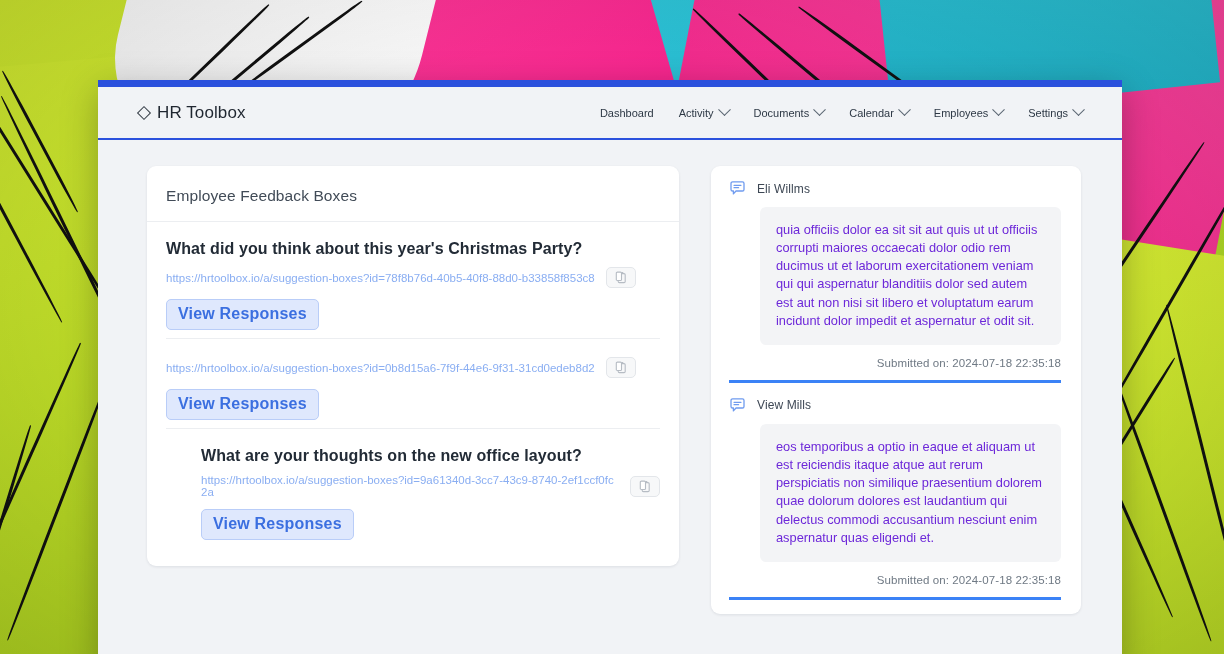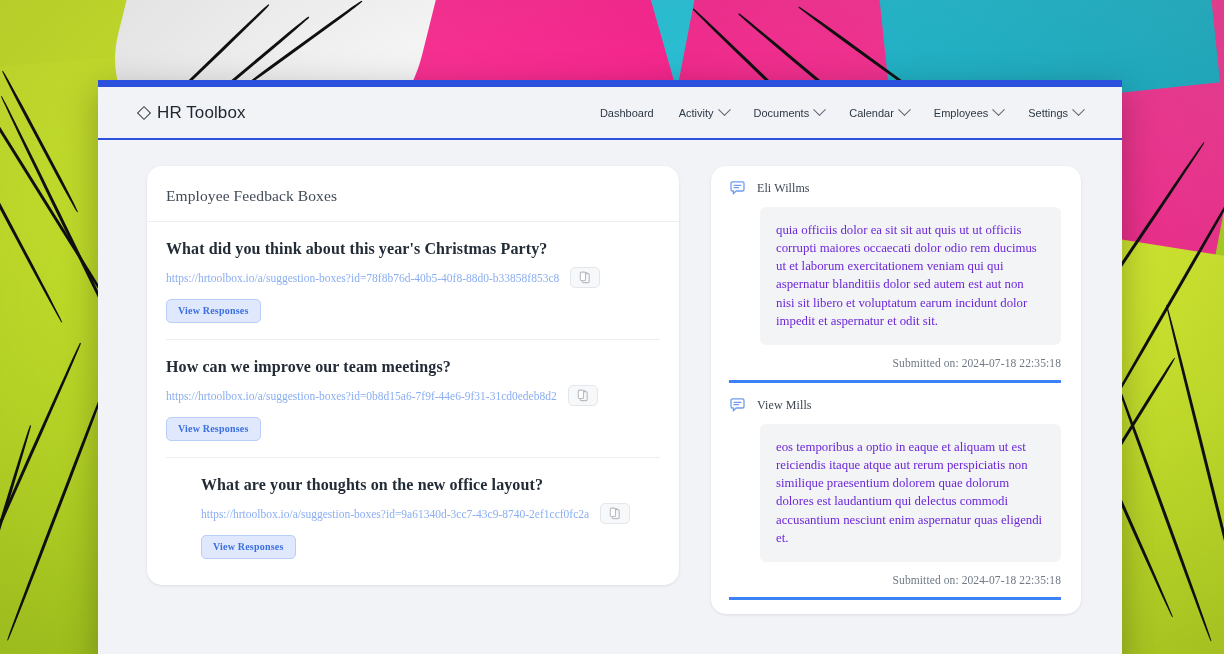--- a/index.html
+++ b/index.html
@@ -156,38 +156,37 @@
 
   
   .content {
     display: flex;
     gap: 32px;
     padding: 26px 41px 0 49px;
     align-items: flex-start;
   }
   .card {
     background: #ffffff;
-    border-radius: 15px;
+    border-radius: 9px;
     box-shadow: 0 1px 3px rgba(16,24,40,.09);
-    font-family: Liberation Serif, serif;
   }
   .col-left { width: 532px; }
   .col-right { flex: 1; }
 
   .card-title {
     font-size: 15.5px;
     color: #414b57;
     padding: 21px 22px 16px 19px;
     border-bottom: 1px solid #eceef1;
     letter-spacing: .1px;
   }
 
   
   .fb-list { padding: 0 19px; }
-  .fb-row { padding: 18px 0 16px; border-bottom: 1px solid #eceef1; }
+  .fb-row { padding: 18px 0 8px; border-bottom: 1px solid #eceef1; }
   .fb-row:last-child { border-bottom: none; padding-bottom: 26px; margin-left: 35px; }
 
   .fb-question {
     font-size: 16px;
     font-weight: bold;
     color: #222b36;
     margin-bottom: 9px;
     letter-spacing: .1px;
   }
   .fb-linkrow {
@@ -211,21 +210,21 @@
     background: #f7f8f9;
     display: flex;
     align-items: center;
     justify-content: center;
     cursor: pointer;
   }
   .copy-btn svg { display: block; }
 
   .view-btn {
     display: inline-block;
-    font-size: 10px;
+    font-size: 16px;
     color: #3b6fe0;
     background: #dfe8fd;
     border: 1px solid #b9cdf8;
     border-radius: 5px;
     padding: 5px 11px 6px;
     font-weight: bold;
     letter-spacing: .2px;
     cursor: pointer;
   }
 
@@ -359,21 +358,20 @@
                     <rect x="3.2" y="2.6" width="7" height="9" rx="1.2" fill="none" stroke="#b6bcc4" stroke-width="1.1"></rect>
                     <rect x="5" y="1.1" width="3.4" height="2" rx=".7" fill="#b6bcc4"></rect>
                     <rect x="1.3" y="1.1" width="5.2" height="8.4" rx="1.1" fill="#ffffff" stroke="#b6bcc4" stroke-width="1.1"></rect>
                   </svg>
                 </div>
               </div>
               <span class="view-btn">View Responses</span>
             </div>
 
             <div class="fb-row">
-              <div class="fb-question">How can we improve our team meetings?</div>
               <div class="fb-linkrow">
                 <a class="fb-link" href="#">https://hrtoolbox.io/a/suggestion-boxes?id=0b8d15a6-7f9f-44e6-9f31-31cd0edeb8d2</a>
                 <div class="copy-btn">
                   <svg width="12" height="13" viewBox="0 0 12 13">
                     <rect x="3.2" y="2.6" width="7" height="9" rx="1.2" fill="none" stroke="#b6bcc4" stroke-width="1.1"></rect>
                     <rect x="5" y="1.1" width="3.4" height="2" rx=".7" fill="#b6bcc4"></rect>
                     <rect x="1.3" y="1.1" width="5.2" height="8.4" rx="1.1" fill="#ffffff" stroke="#b6bcc4" stroke-width="1.1"></rect>
                   </svg>
                 </div>
               </div>

